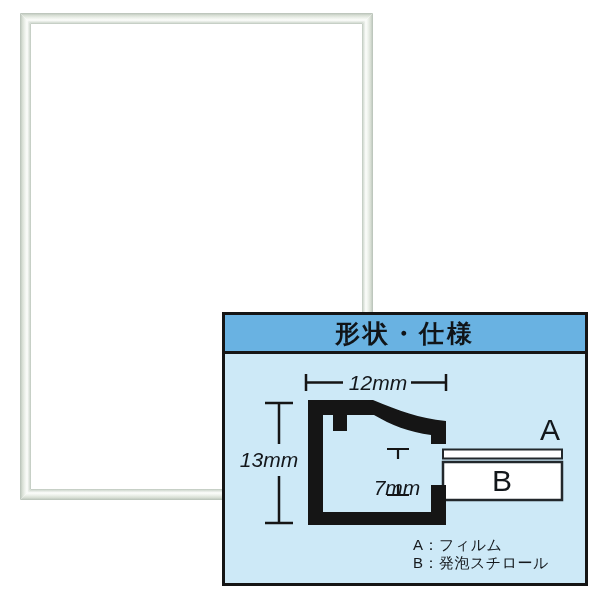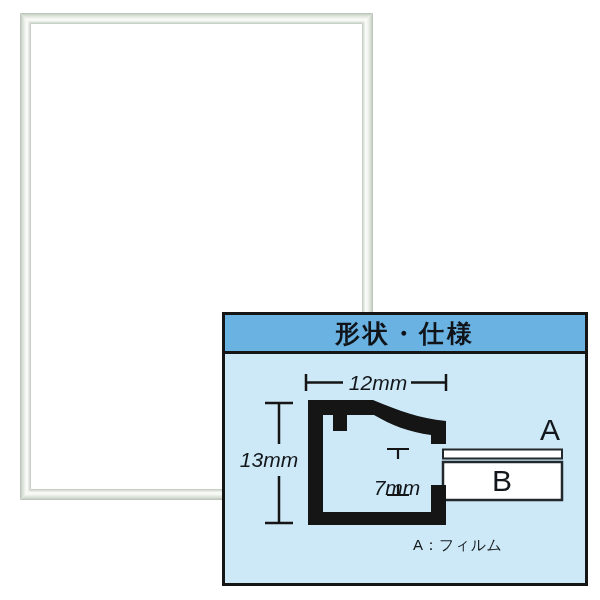--- a/index.html
+++ b/index.html
@@ -104,18 +104,19 @@
 
       <div class="dim-label" style="left:110px;top:18px;width:86px;">12mm</div>
       <div class="dim-label" style="left:8px;top:95px;width:72px;">13mm</div>
       <div class="dim-label" style="left:136px;top:108px;width:72px;margin-top:15px;">7mm</div>
 
       <div class="part-letter" style="left:305px;top:61px;width:40px;">A</div>
       <div class="part-letter" style="left:240px;top:112px;width:74px;">B</div>
 
       <div class="legend">
         <div>A：フィルム</div>
+        <div>B：発泡スチロール</div>
       </div>
 
     </div>
   </div>
 
 </div>
 
 </body></html>

